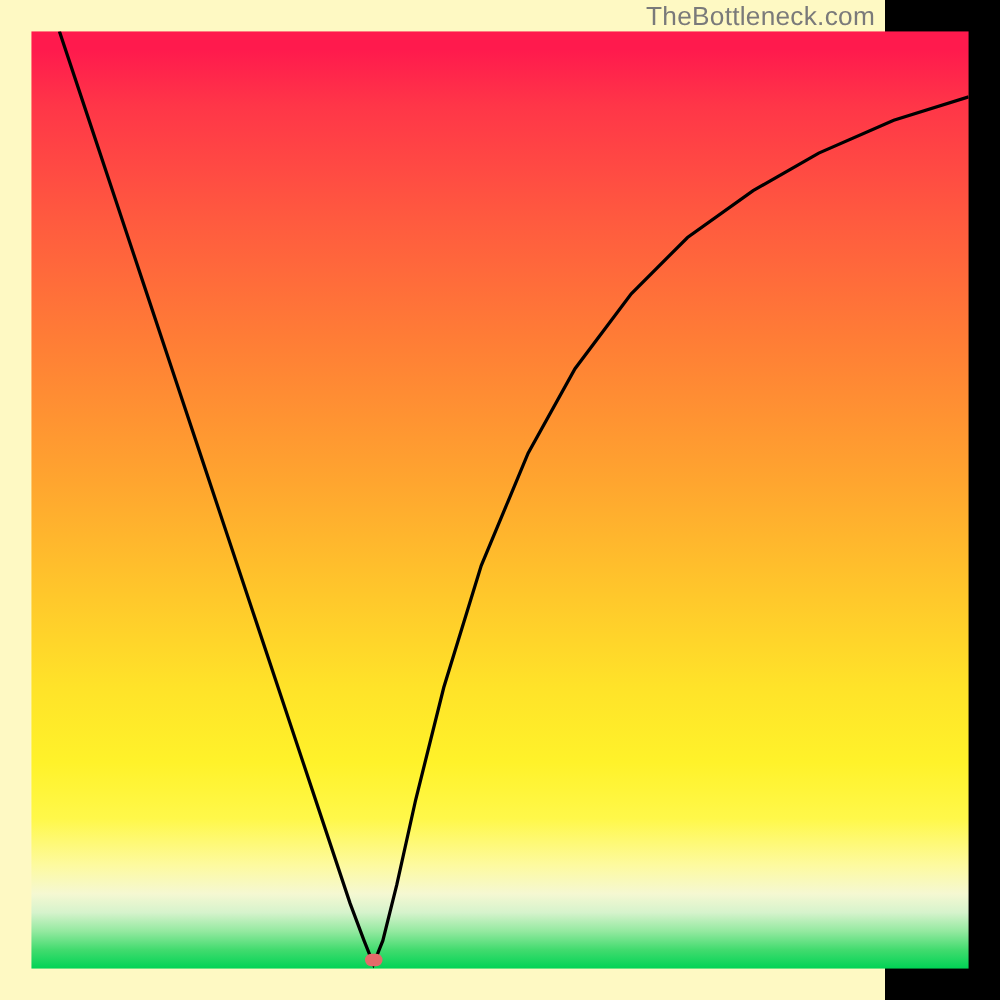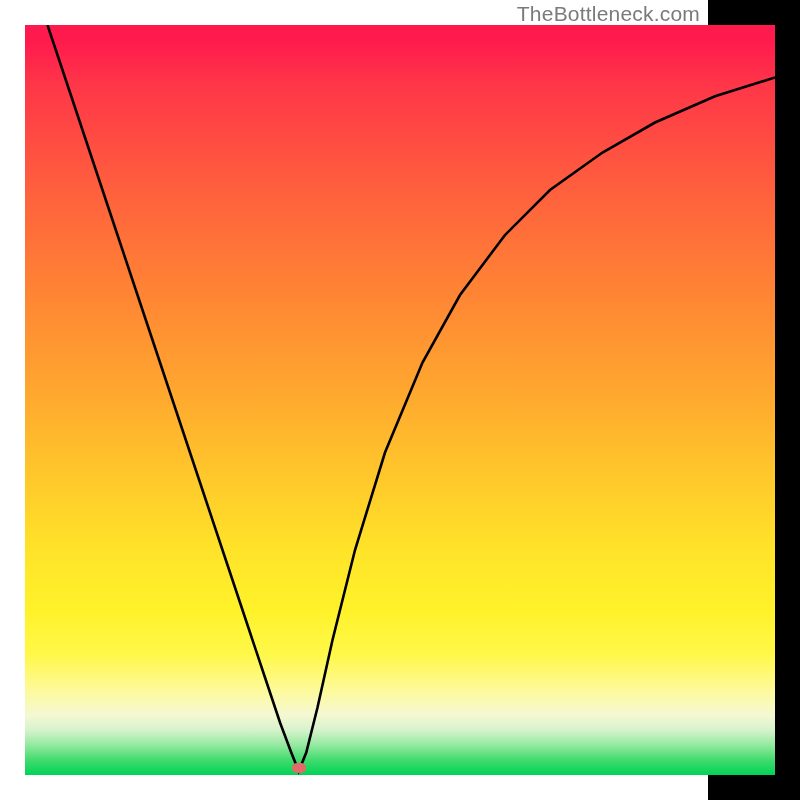--- a/index.html
+++ b/index.html
@@ -8,21 +8,21 @@
     width: 800px;
     height: 800px;
     background: #000;
     font-family: Arial, Helvetica, sans-serif;
     overflow: hidden;
   }
   .frame {
     position: relative;
     width: 708px;
     height: 800px;
-    background: #ffffff;
+    background: #fef9c3;
     text-align: right;
   }
   .plot {
     position: absolute;
     left: 25px;
     top: 25px;
     width: 750px;
     height: 750px;
     overflow: hidden;
   }

